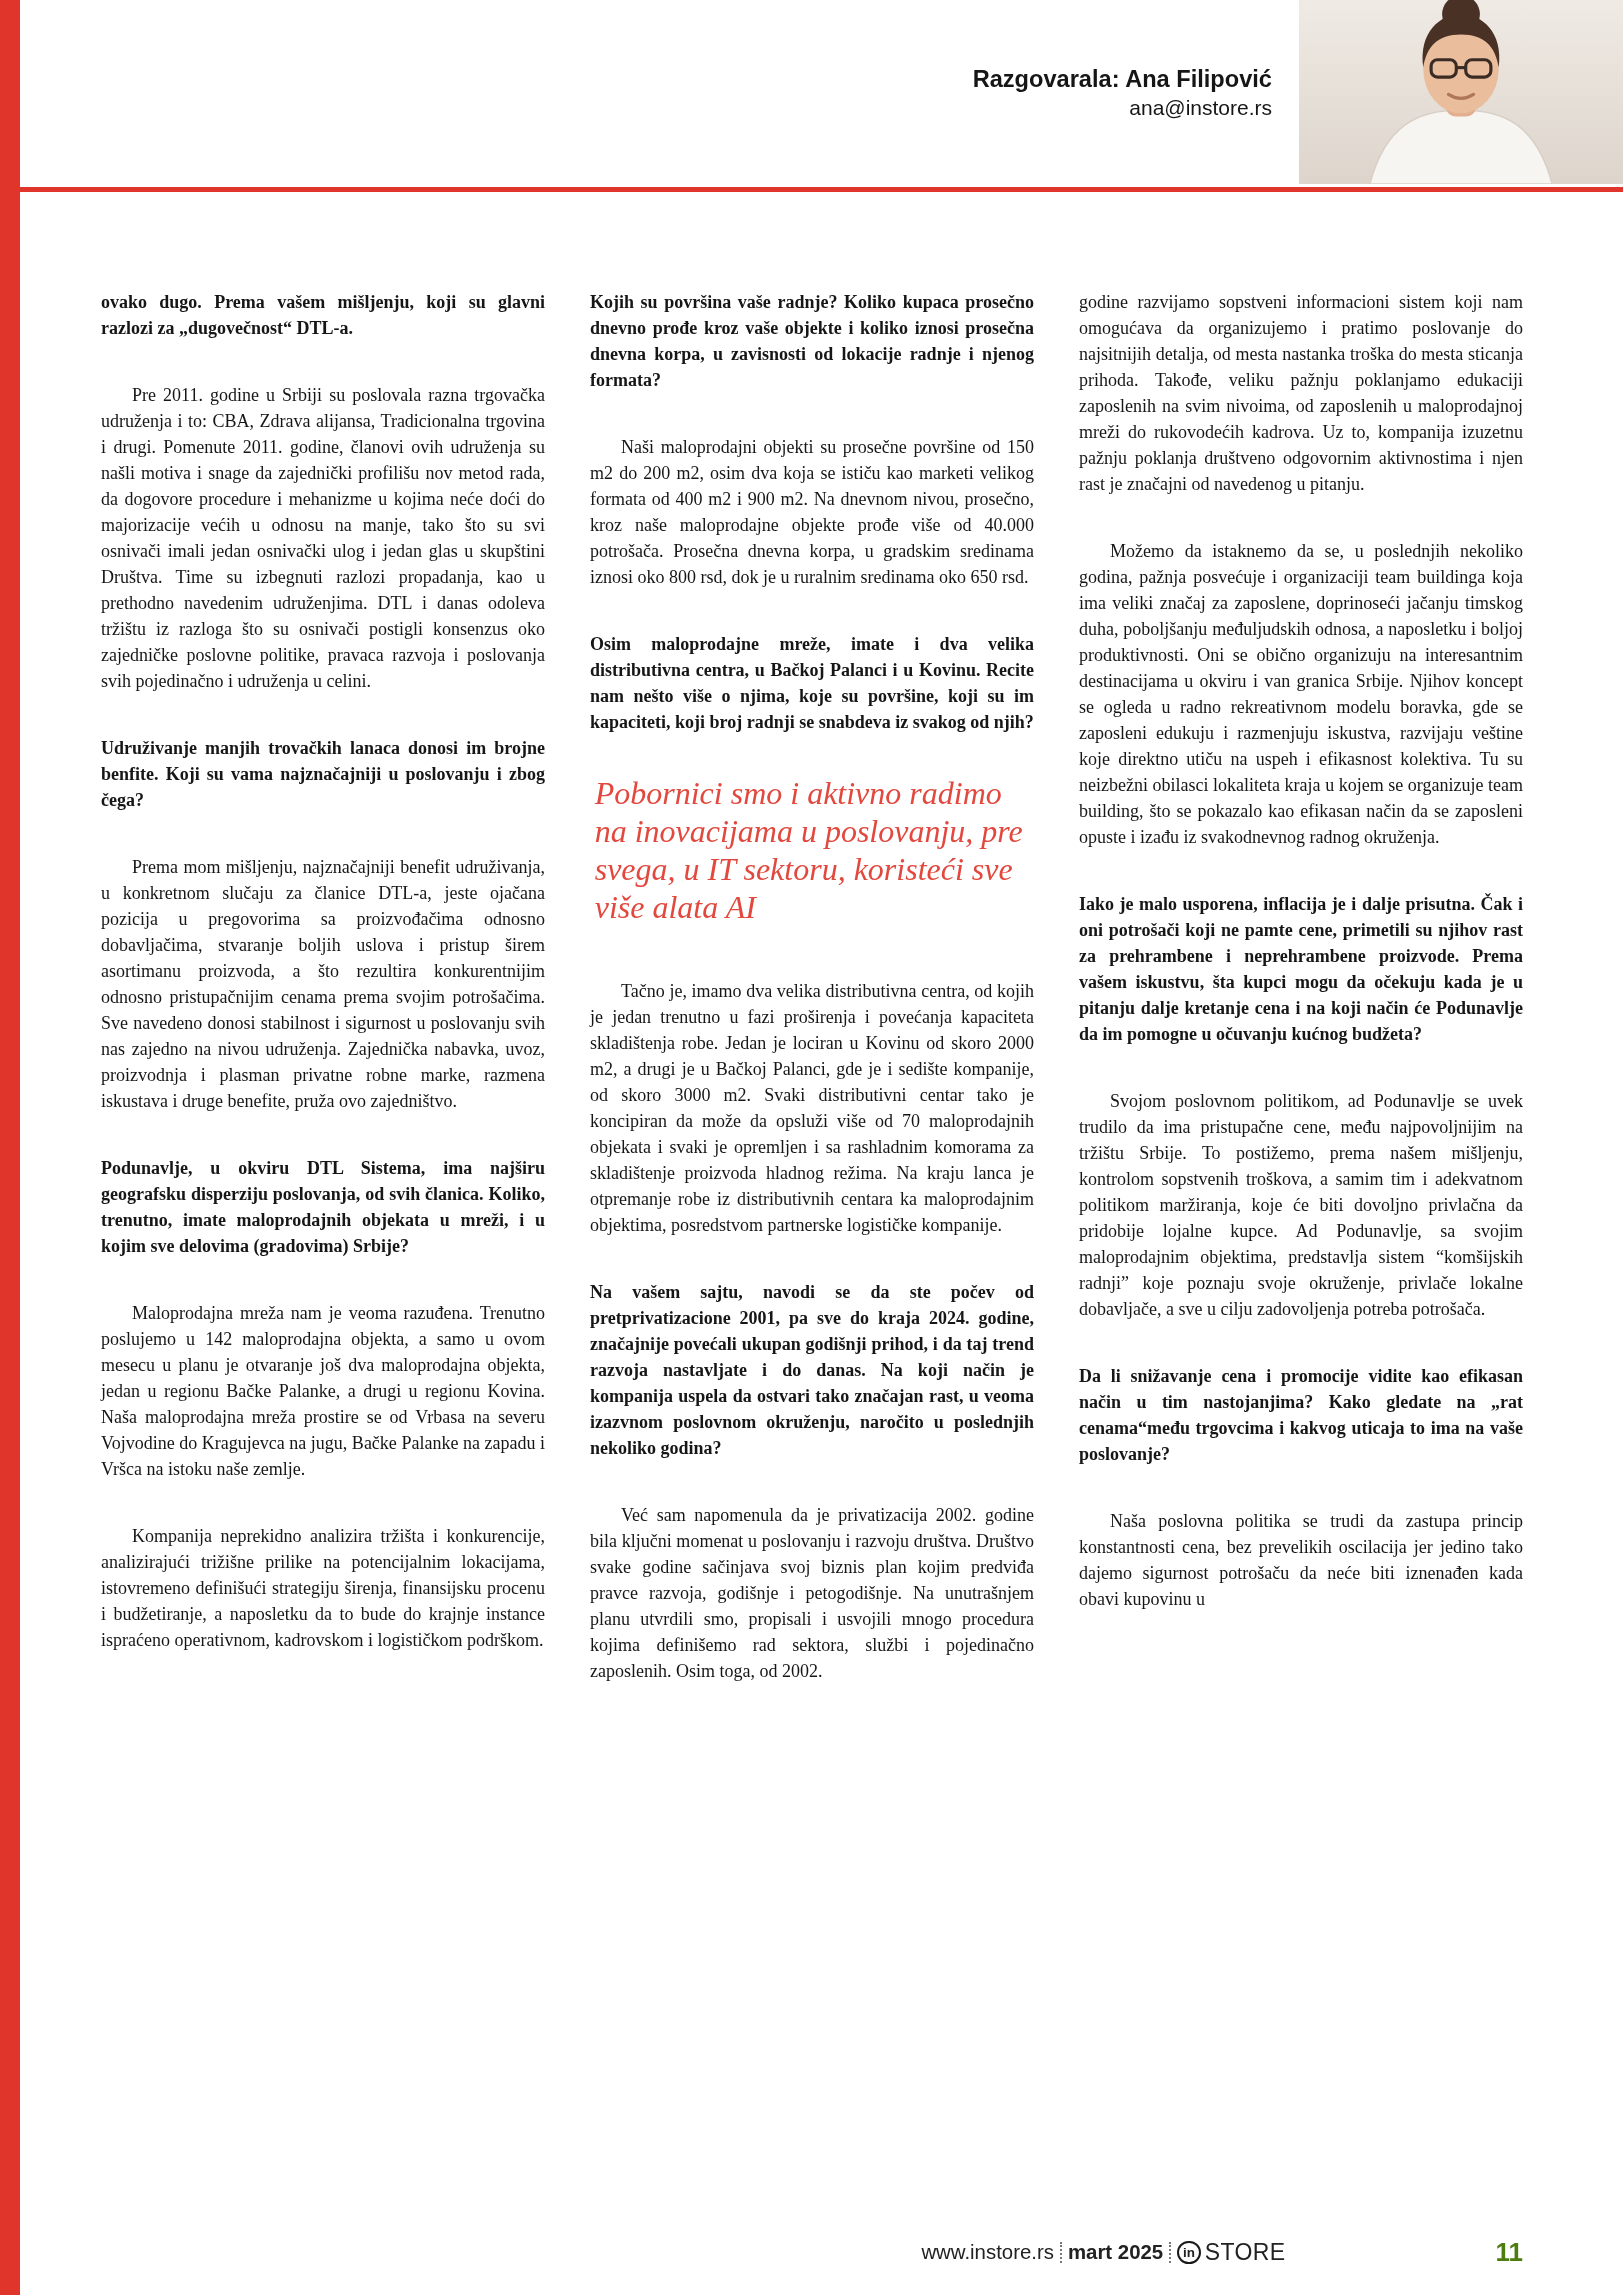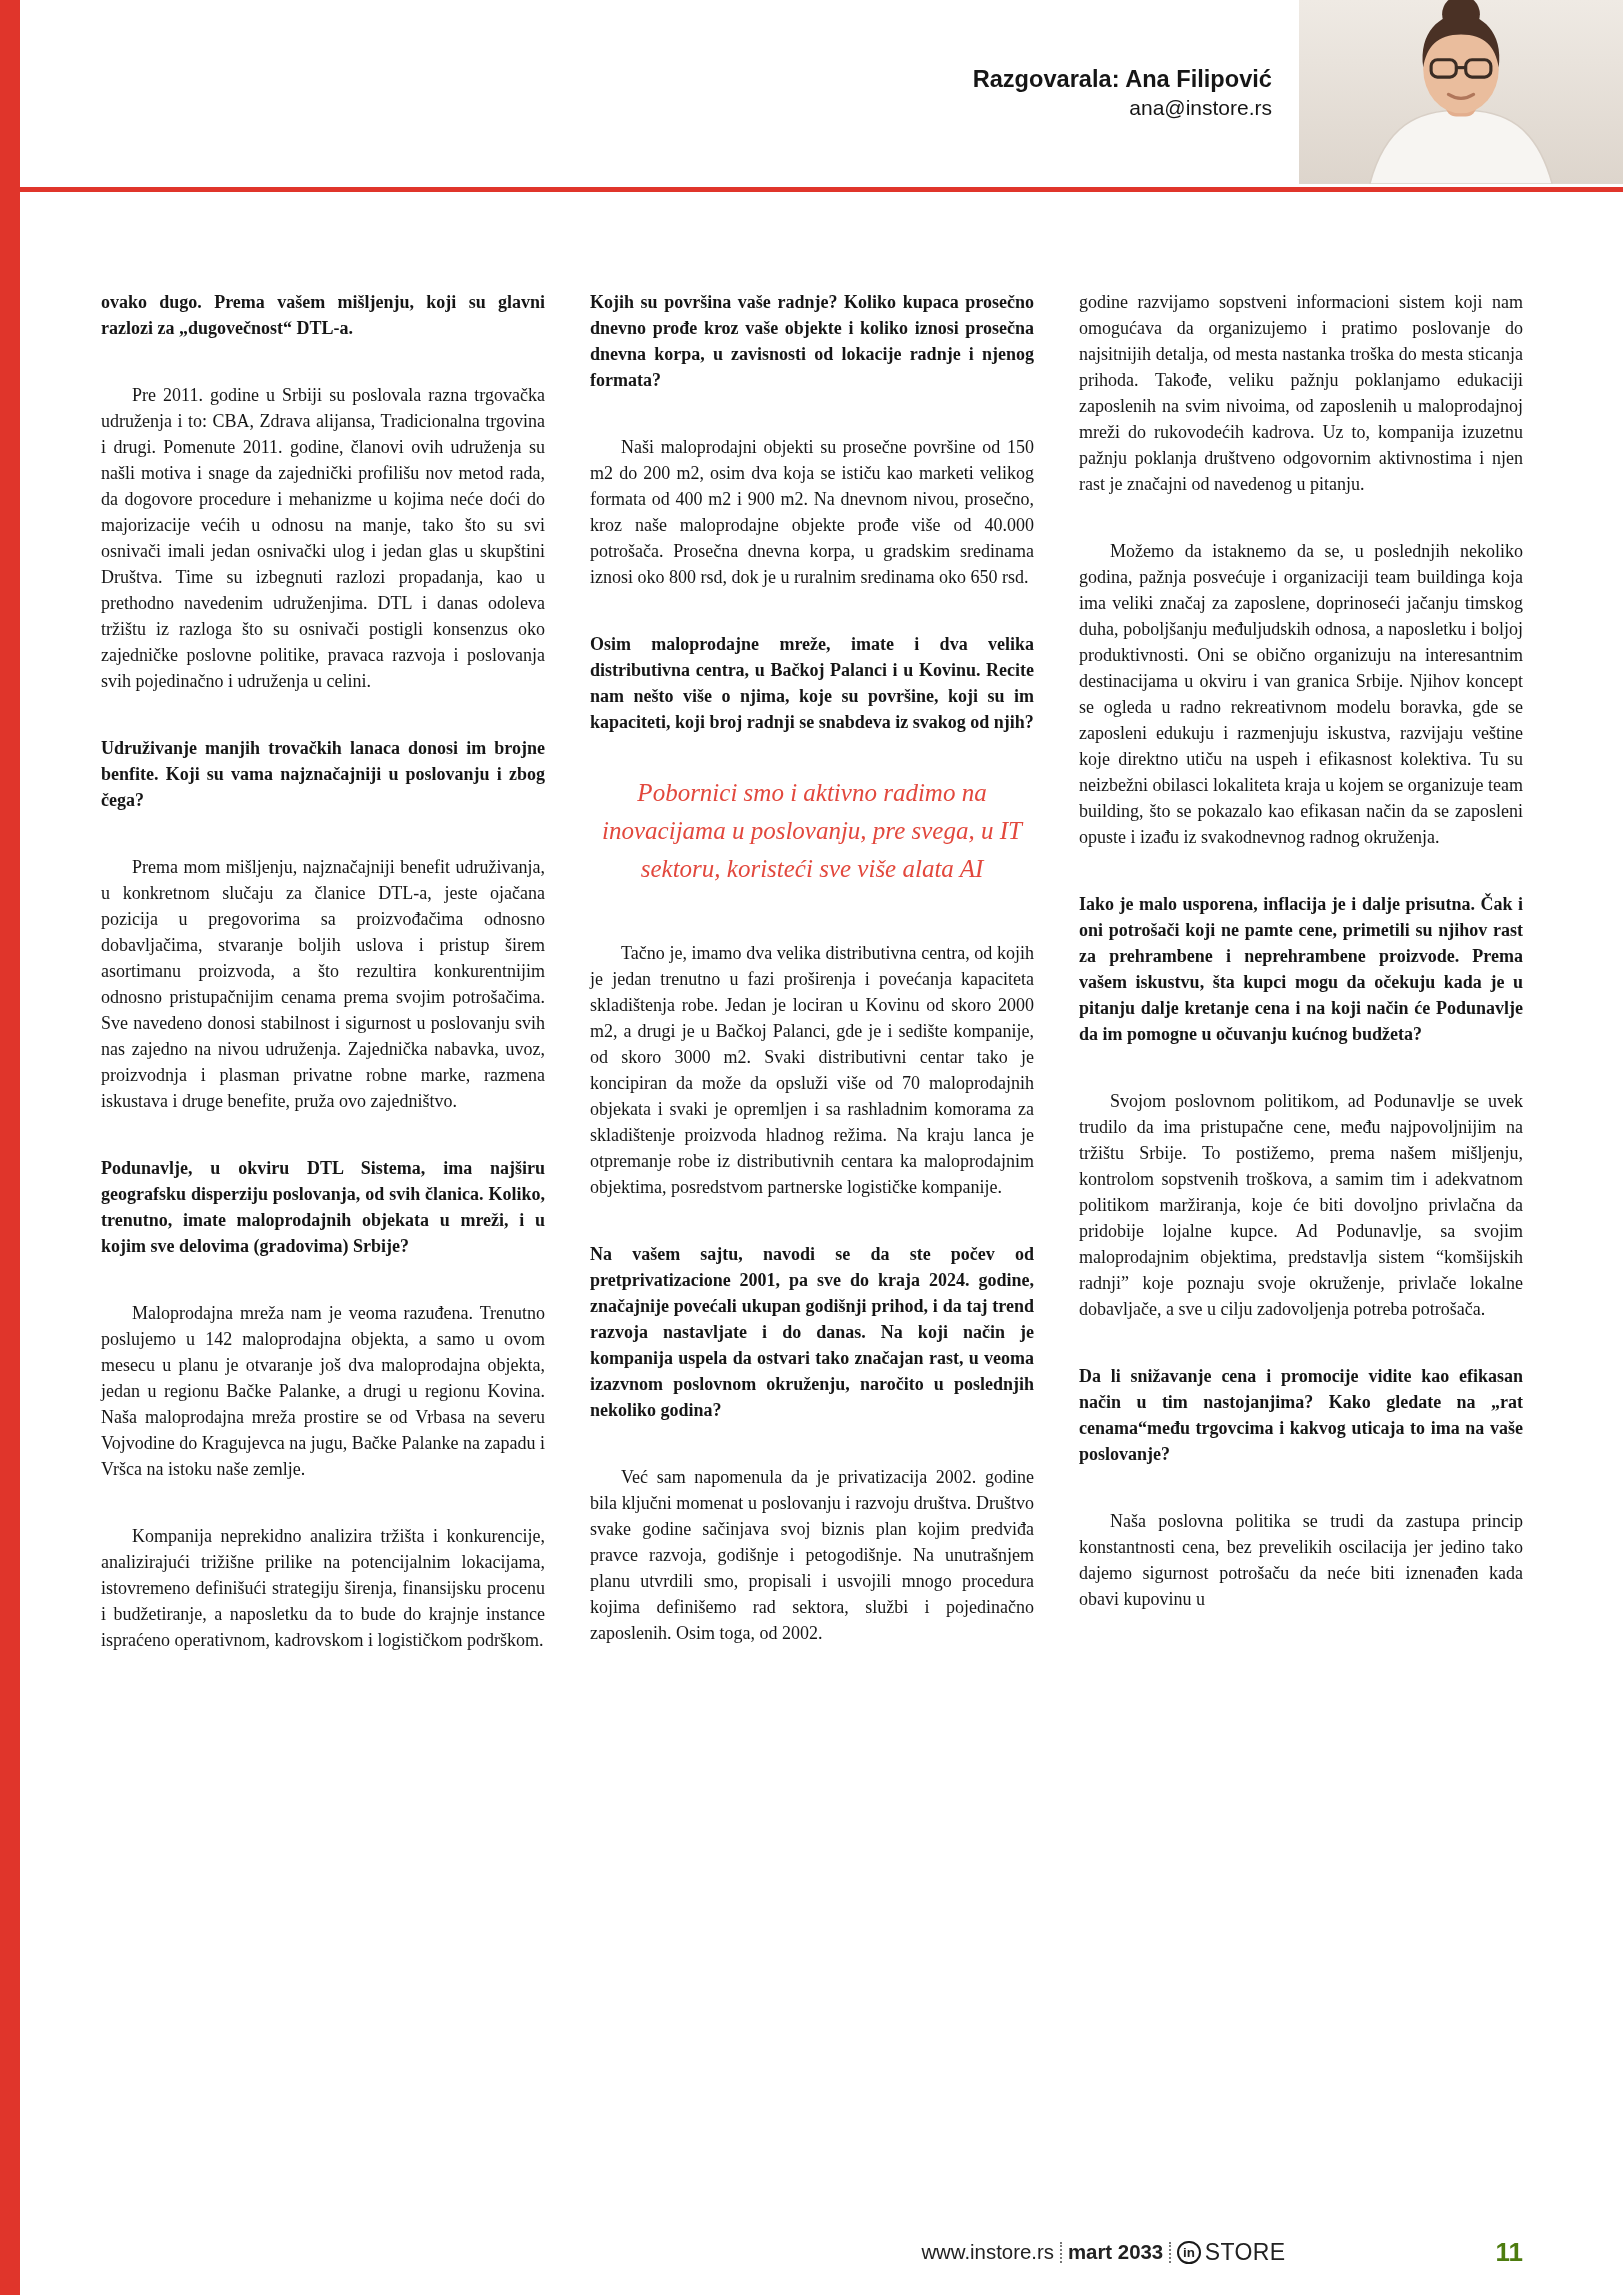--- a/index.html
+++ b/index.html
@@ -48,22 +48,22 @@
     margin:0;
   }
   .block + .block{margin-top:41px;}
   .block.heading{font-weight:700;}
   .block.paragraph{text-indent:31px;}
   .block.paragraph.no-indent{text-indent:0;}
   .block.quote{
     font-family:"Liberation Serif", serif;
     font-style:italic;
     color:var(--quote-red);
-    font-size:25px;line-height:38px;
-    text-align:center;
+    font-size:32px;line-height:38px;
+    text-align:left;
     text-indent:0;
     padding:11px 4.7px;
     margin-top:28px;
     margin-bottom:3.9px;
   }
   .footer{
     position:absolute;left:0;right:100px;top:2237px;
     display:flex;align-items:center;justify-content:flex-end;
     font-family:"Liberation Sans", sans-serif;
     font-size:20.4px;color:#222;
@@ -152,21 +152,21 @@
         <div class="block paragraph">Svojom poslovnom politikom, ad Podunavlje se uvek trudilo da ima pristupačne cene, među najpovoljnijim na tržištu Srbije. To postižemo, prema našem mišljenju, kontrolom sopstvenih troškova, a samim tim i adekvatnom politikom maržiranja, koje će biti dovoljno privlačna da pridobije lojalne kupce. Ad Podunavlje, sa svojim maloprodajnim objektima, predstavlja sistem “komšijskih radnji” koje poznaju svoje okruženje, privlače lokalne dobavljače, a sve u cilju zadovoljenja potreba potrošača.</div>
         <div class="block heading">Da li snižavanje cena i promocije vidite kao efikasan način u tim nastojanjima? Kako gledate na „rat cenama“među trgovcima i kakvog uticaja to ima na vaše poslovanje?</div>
         <div class="block paragraph">Naša poslovna politika se trudi da zastupa princip konstantnosti cena, bez prevelikih oscilacija jer jedino tako dajemo sigurnost potrošaču da neće biti iznenađen kada obavi kupovinu u</div>
       </div>
   </div>
 
   <div class="footer">
     <div class="footer-group">
       <span class="footer-site">www.instore.rs</span>
       <span class="footer-sep"></span>
-      <span class="footer-issue">mart 2033</span>
+      <span class="footer-issue">mart 2025</span>
       <span class="footer-sep"></span>
       <span class="footer-logo">
         <span class="logo-circle">in</span>
         <span class="logo-text">STORE</span>
       </span>
     </div>
     <span class="footer-page-number">11</span>
   </div>
 
 </div>

